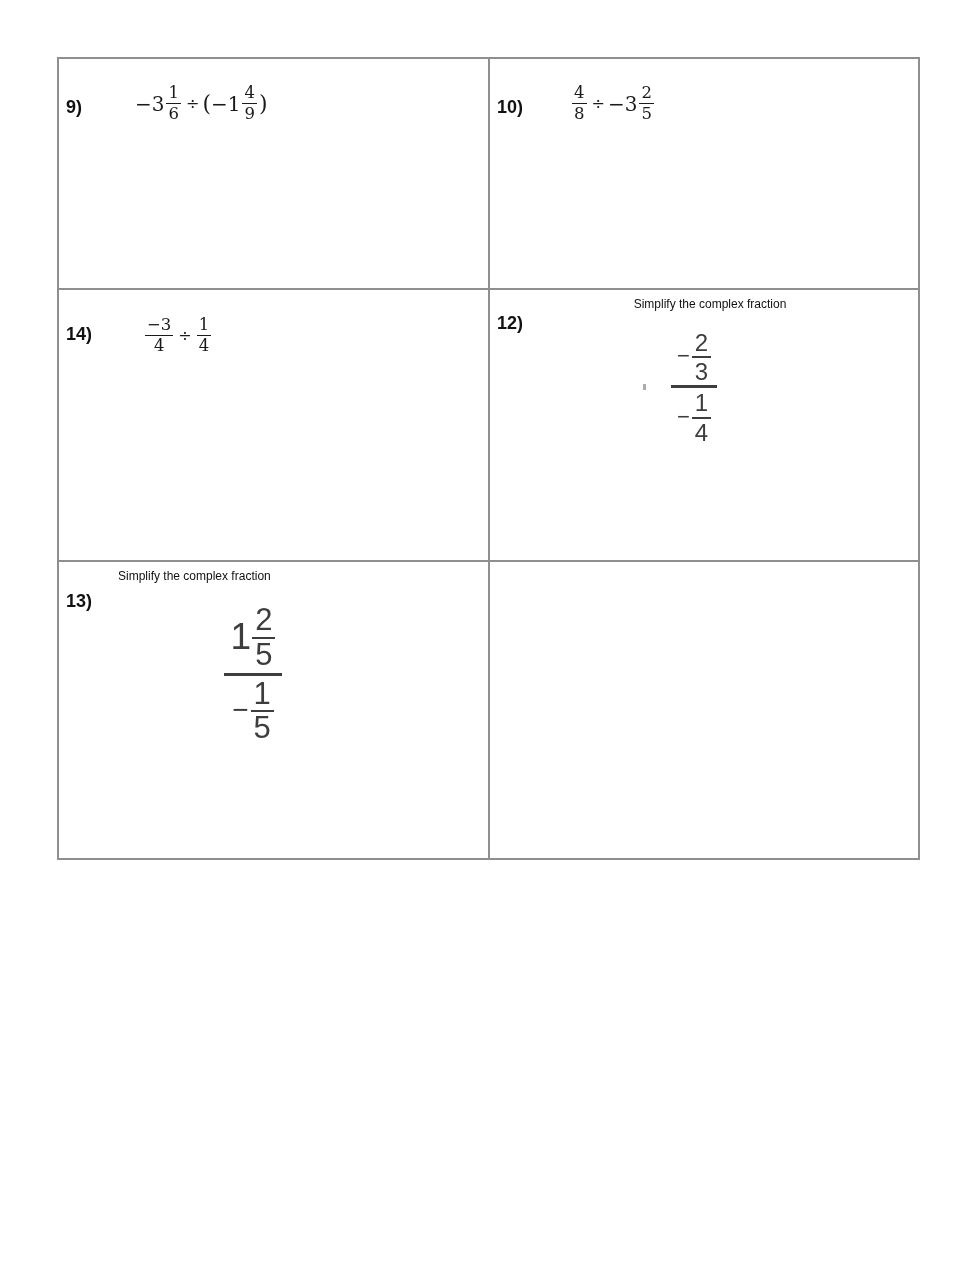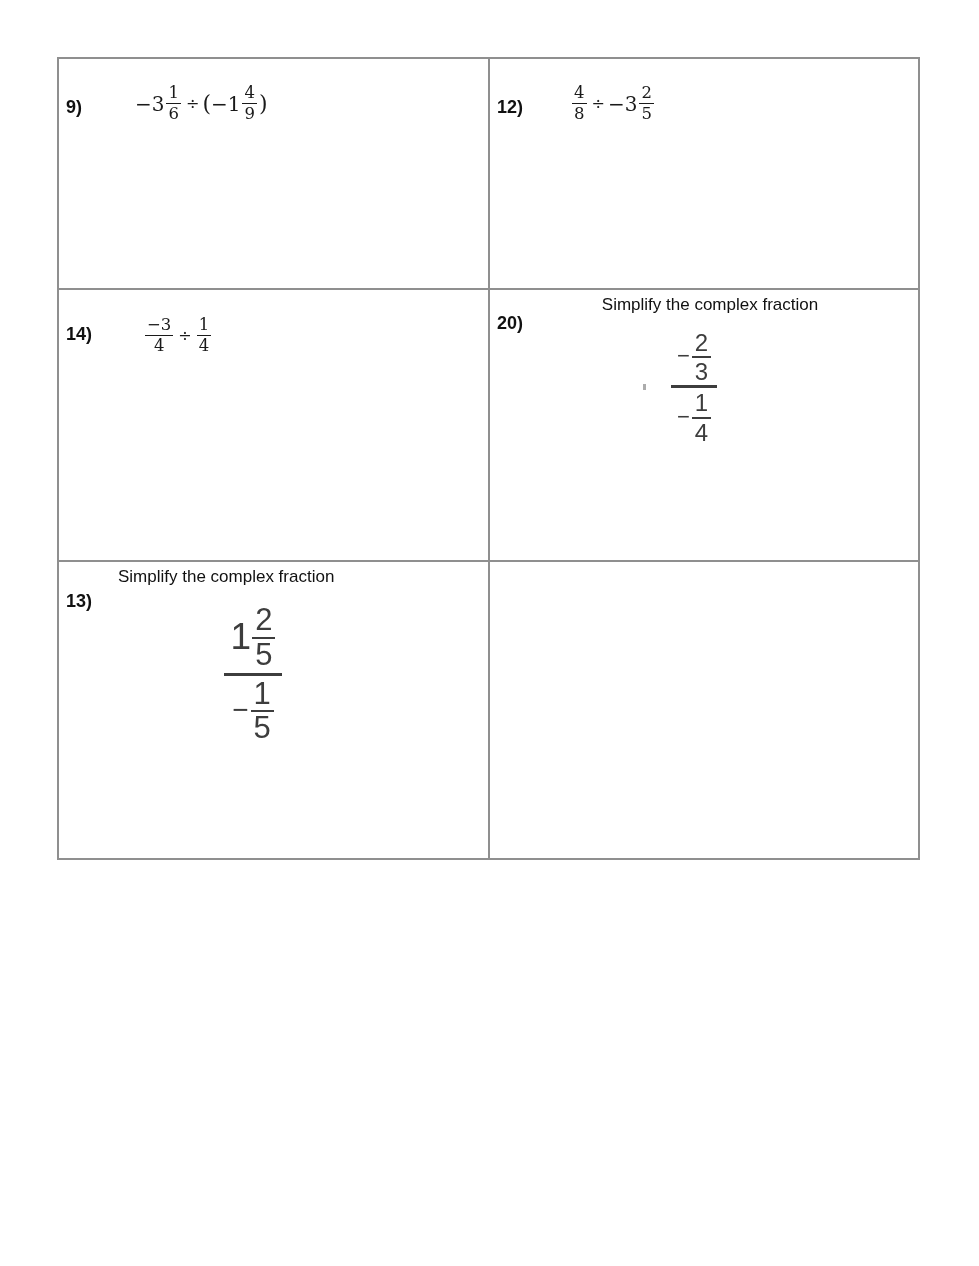--- a/index.html
+++ b/index.html
@@ -30,21 +30,21 @@
   
   .plabel {
     position:absolute;
     font-weight:700; font-size:18px; line-height:20px;
     color:#111;
   }
 
   
   .pheader {
     position:absolute;
-    font-size:17px; line-height:21px; color:#111;
+    font-size:12px; line-height:21px; color:#111;
     white-space:nowrap;
   }
   .pheader.centered { left:0; width:100%; text-align:center; text-indent:12px; }
 
   
   .mexpr {
     position:absolute;
     display:flex; align-items:center;
     font-family:"DejaVu Serif", serif;
     color:#1a1a1a; white-space:nowrap;
@@ -127,21 +127,21 @@
         <span class="mint">−1</span>
         <span class="mfrac">
           <span class="fnum">4</span>
           <span class="fden">9</span>
         </span>
         <span class="mparen">)</span>
       </span>
     </div>
 
     <div class="cell col2">
-      <span class="plabel p10-label">12)</span>
+      <span class="plabel p10-label">10)</span>
       <span class="mexpr p10-expr">
         <span class="mfrac">
           <span class="fnum">4</span>
           <span class="fden">8</span>
         </span>
         <span class="mop">÷</span>
         <span class="mint">−3</span>
         <span class="mfrac">
           <span class="fnum">2</span>
           <span class="fden">5</span>
@@ -159,21 +159,21 @@
         <span class="mop">÷</span>
         <span class="mfrac">
           <span class="fnum">1</span>
           <span class="fden">4</span>
         </span>
       </span>
     </div>
 
     <div class="cell col2">
       <div class="pheader centered p12-header">Simplify the complex fraction</div>
-      <span class="plabel p12-label">20)</span>
+      <span class="plabel p12-label">12)</span>
       <div class="cfrac cf12 p12-cfrac">
         <div class="cfhalf">
           <span class="cfsign">−</span>
           <span class="cfsfrac">
             <span class="n">2</span>
             <span class="d">3</span>
           </span>
         </div>
         <div class="cfbar"></div>
         <div class="cfhalf">

